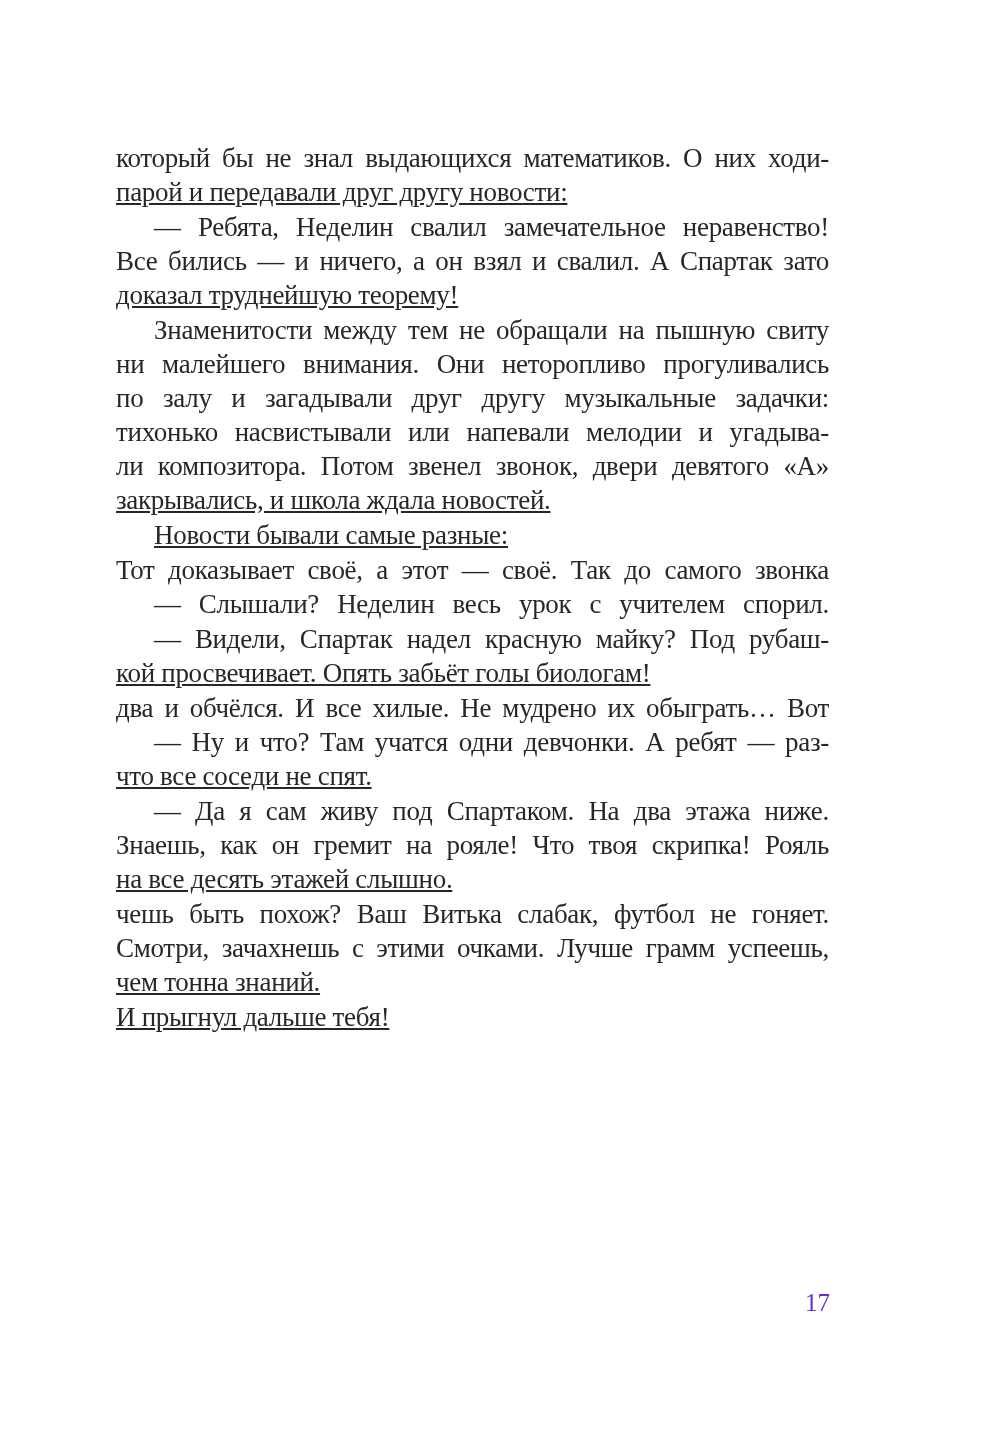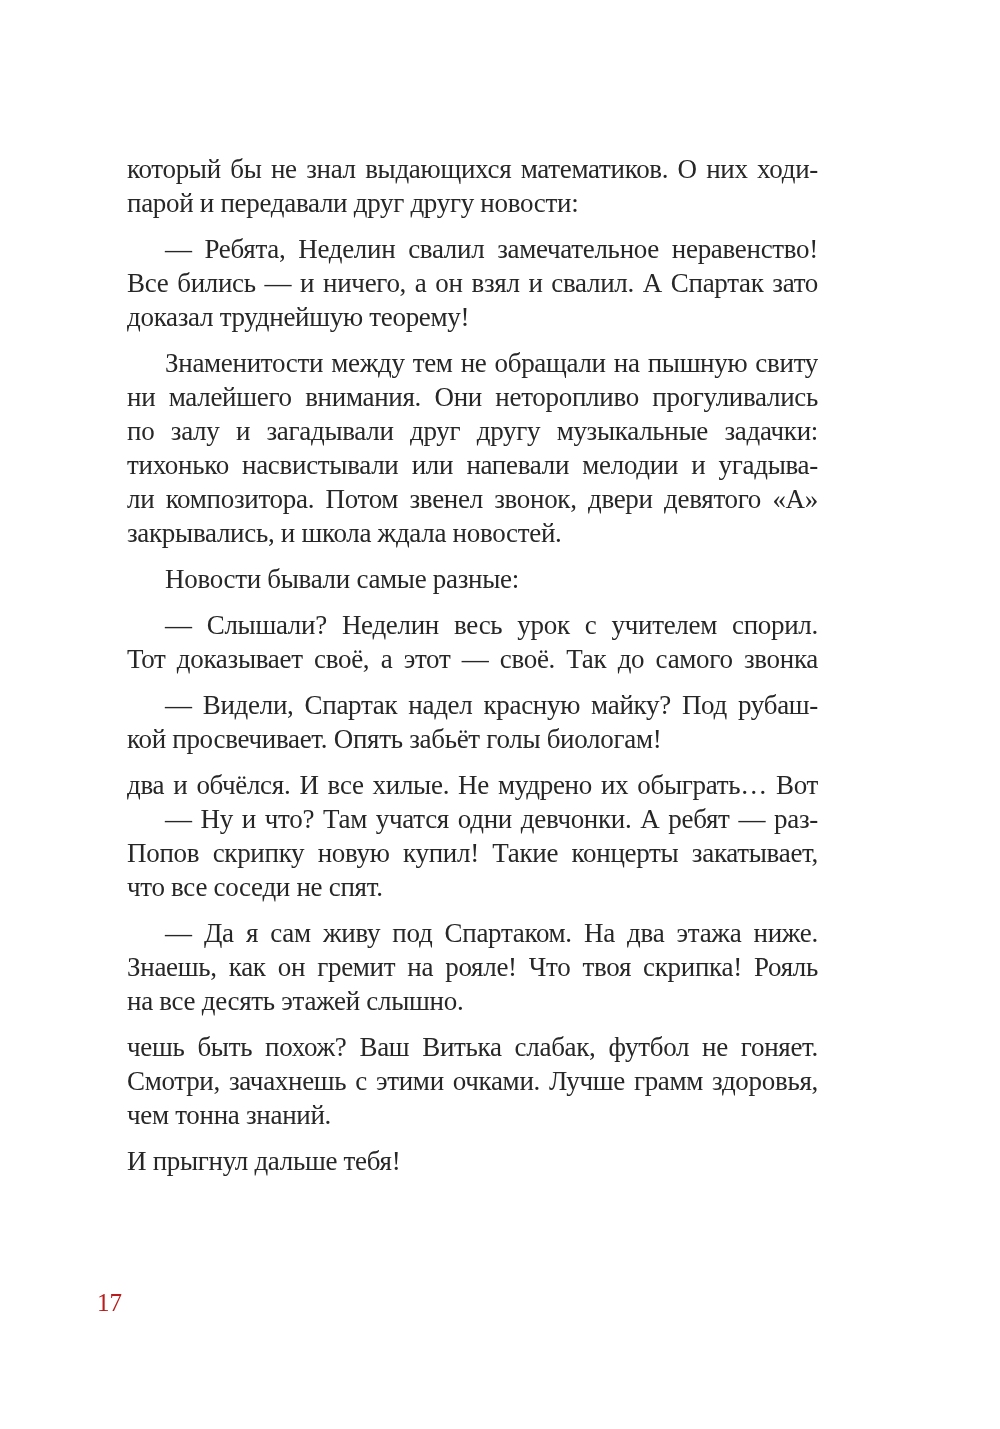--- a/index.html
+++ b/index.html
@@ -16,47 +16,49 @@
     font-family: "Liberation Serif", "DejaVu Serif", serif;
     color: #272727;
   }
   .text-block {
     position: absolute;
     left: 115px;
     top: 140px;
     width: 715px;
   }
   .para {
-    margin: 12px;
+    margin: 1px;
     padding: 0;
   }
   .line {
     height: 34px;
     line-height: 34px;
     font-size: 27px;
     letter-spacing: -0.3px;
     text-align: justify;
     text-align-last: justify;
     overflow: hidden;
     white-space: normal;
   }
   .line.last {
     text-align-last: left;
+    text-decoration: underline;
   }
   .line.indent {
     padding-left: 38px;
   }
   .page-number {
     position: absolute;
     top: 1288px;
-    left: 97px;
+    left: 115px;
     width: 715px;
+    text-align: right;
     font-size: 25px;
     line-height: 30px;
-    color: #b91c1c;
+    color: #6d28d9;
   }
 </style>
 </head>
 <body>
 
 <div class="page">
   <div class="text-block">
       <div class="para">
         <div class="line">который бы не знал выдающихся математиков. О них ходи-</div>
         <div class="line last">парой и передавали друг другу новости:</div>
@@ -71,41 +73,40 @@
         <div class="line">ни малейшего внимания. Они неторопливо прогуливались</div>
         <div class="line">по залу и загадывали друг другу музыкальные задачки:</div>
         <div class="line">тихонько насвистывали или напевали мелодии и угадыва-</div>
         <div class="line">ли композитора. Потом звенел звонок, двери девятого «А»</div>
         <div class="line last">закрывались, и школа ждала новостей.</div>
       </div>
       <div class="para">
         <div class="line indent last">Новости бывали самые разные:</div>
       </div>
       <div class="para">
+        <div class="line">Тот доказывает своё, а этот — своё. Так до самого звонка</div>
         <div class="line indent">— Слышали? Неделин весь урок с учителем спорил.</div>
-        <div class="line">Тот доказывает своё, а этот — своё. Так до самого звонка</div>
       </div>
       <div class="para">
         <div class="line indent">— Видели, Спартак надел красную майку? Под рубаш-</div>
         <div class="line last">кой просвечивает. Опять забьёт голы биологам!</div>
       </div>
       <div class="para">
         <div class="line">два и обчёлся. И все хилые. Не мудрено их обыграть… Вот</div>
         <div class="line indent">— Ну и что? Там учатся одни девчонки. А ребят — раз-</div>
-        <div class="line">Попов скрипку новую купил! Такие концерты закатывает,</div>
         <div class="line last">что все соседи не спят.</div>
       </div>
       <div class="para">
         <div class="line indent">— Да я сам живу под Спартаком. На два этажа ниже.</div>
         <div class="line">Знаешь, как он гремит на рояле! Что твоя скрипка! Рояль</div>
         <div class="line last">на все десять этажей слышно.</div>
       </div>
       <div class="para">
         <div class="line">чешь быть похож? Ваш Витька слабак, футбол не гоняет.</div>
-        <div class="line">Смотри, зачахнешь с этими очками. Лучше грамм здоровья,</div>
+        <div class="line">Смотри, зачахнешь с этими очками. Лучше грамм успеешь,</div>
         <div class="line last">чем тонна знаний.</div>
       </div>
       <div class="para">
         <div class="line last">И прыгнул дальше тебя!</div>
       </div>
     </div>
   <div class="page-number">17</div>
 </div>
 
 </body></html>

